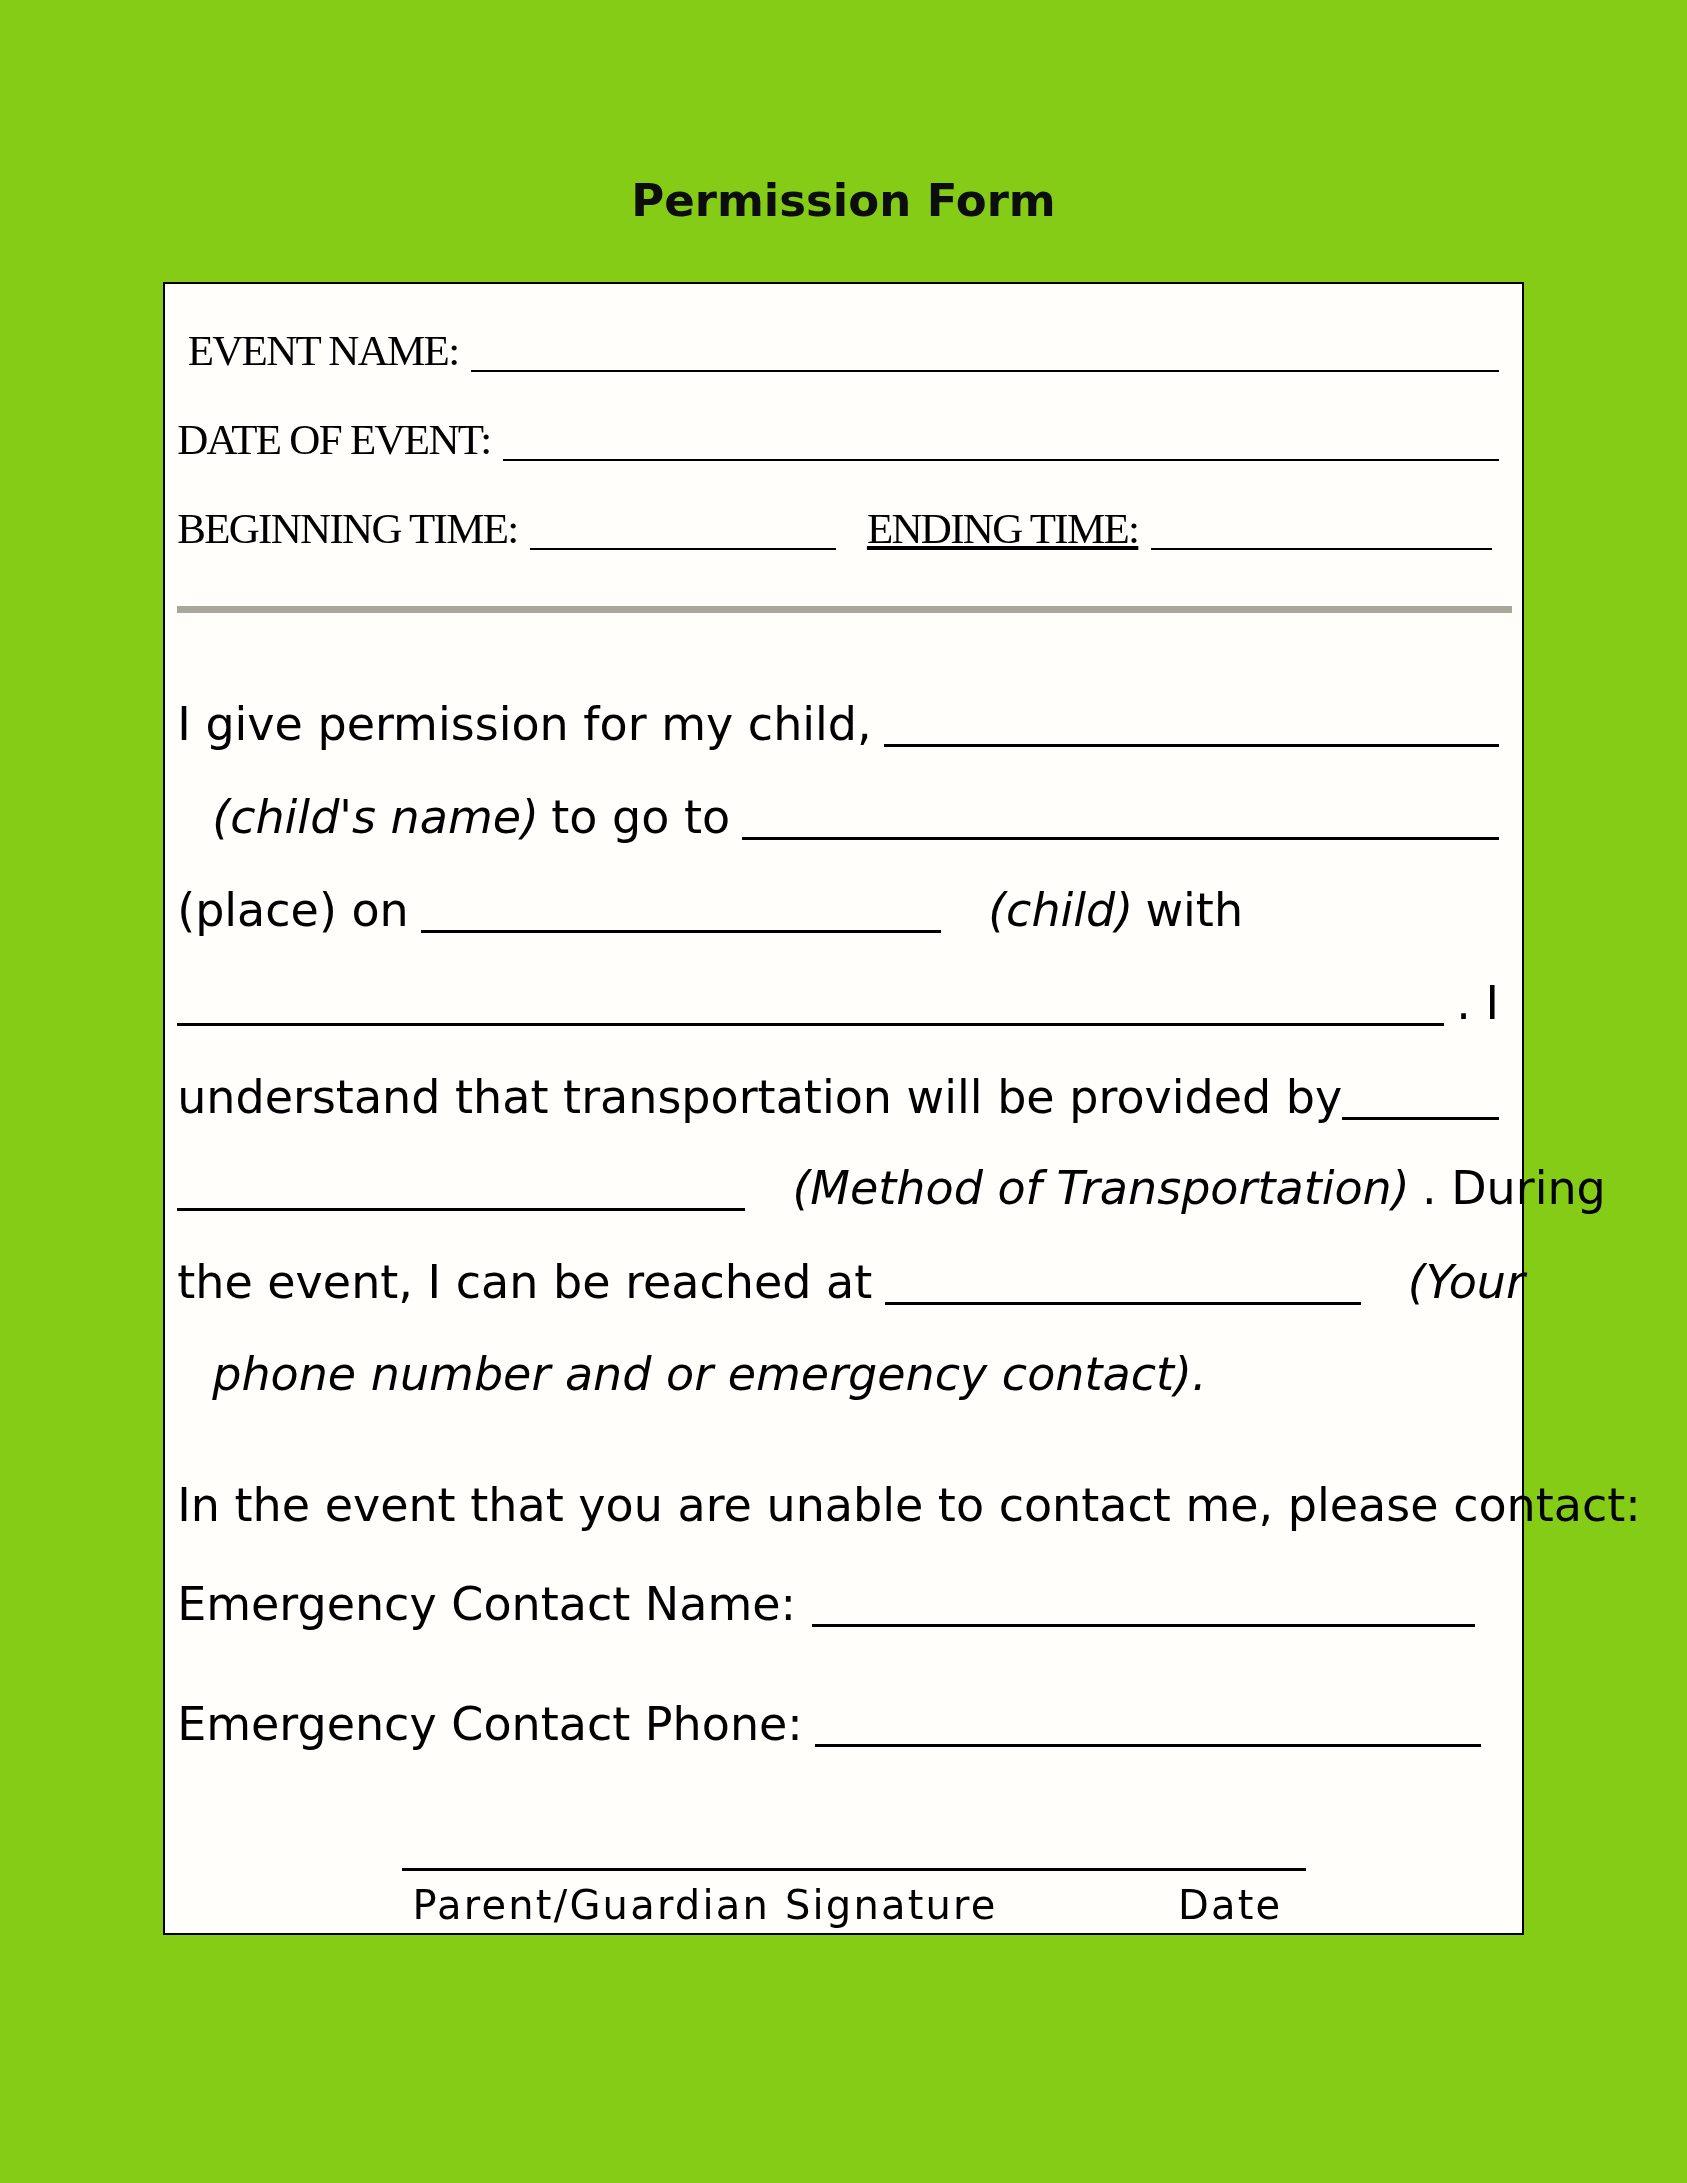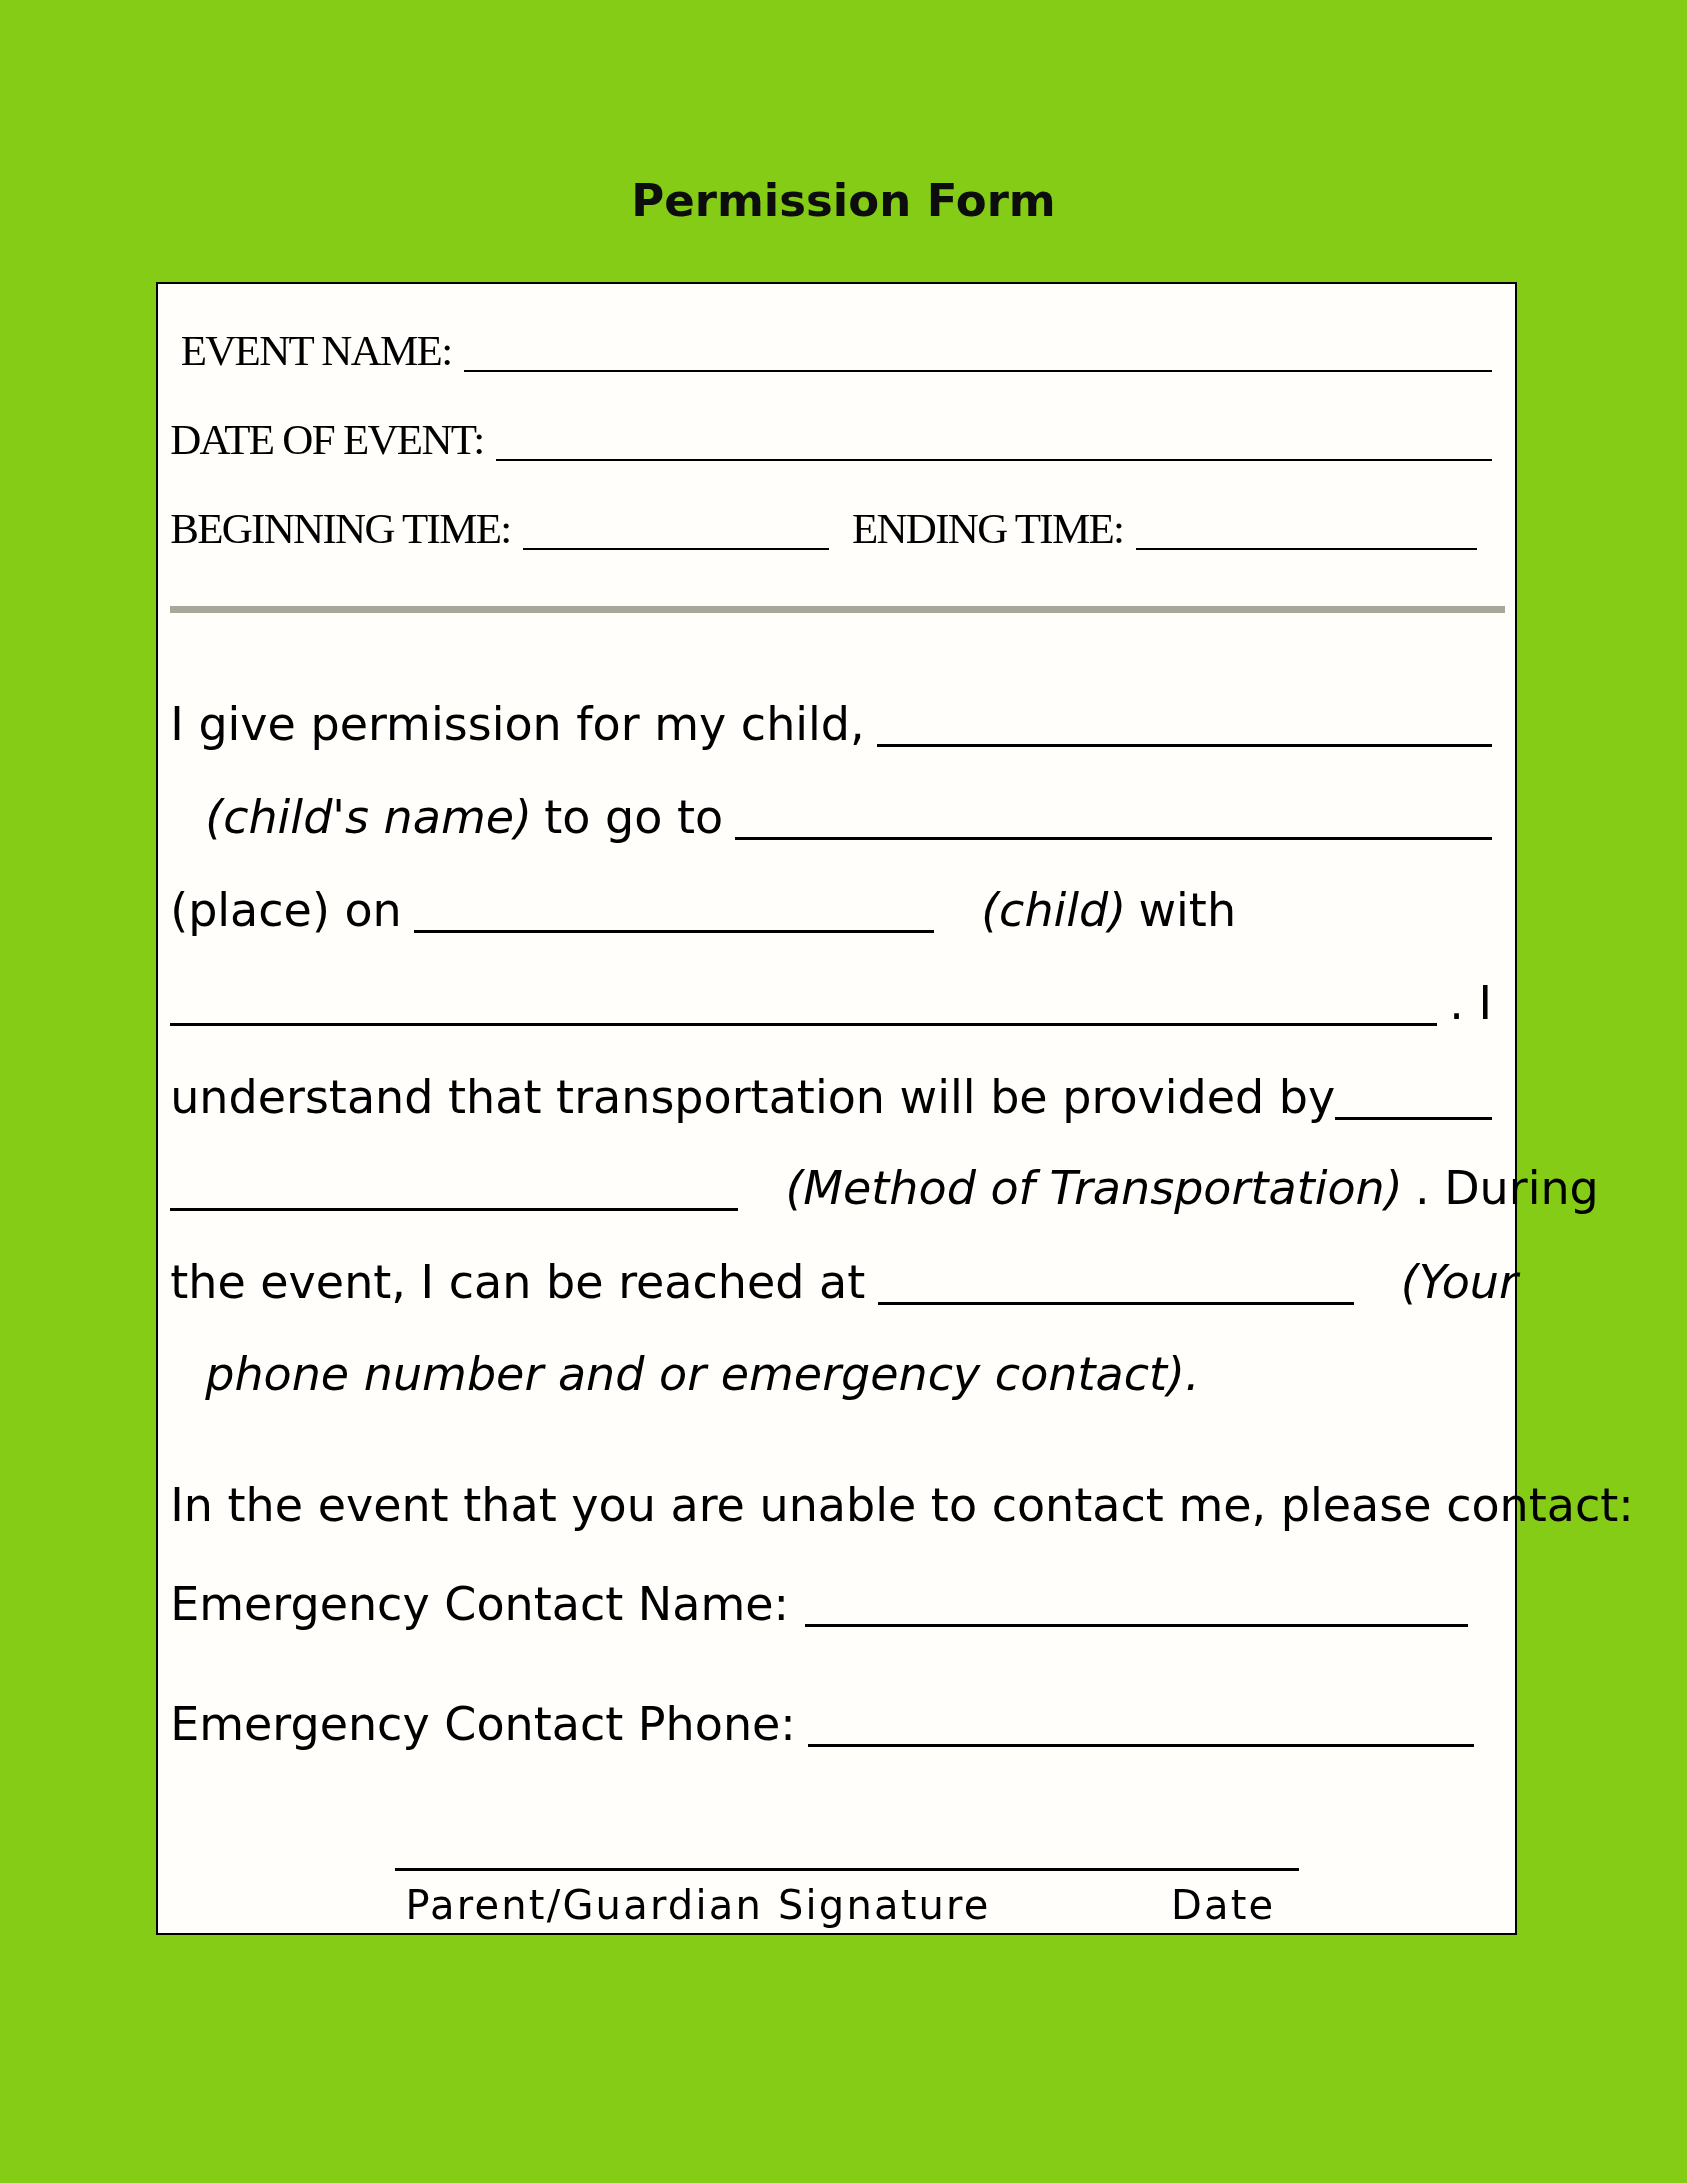--- a/index.html
+++ b/index.html
@@ -12,21 +12,21 @@
     color:#000000;
     overflow:hidden;
   }
   .title {
     position:absolute; top:178px; left:0; width:100%;
     text-align:center;
     font-size:45px; font-weight:bold; line-height:1;
     color:#0d0d0d;
   }
   .form-box {
-    position:absolute; left:156px; top:282px;
+    position:absolute; left:163px; top:282px;
     width:1361px; height:1653px;
     border:2.6px solid #000000;
     background:#fffefb;
   }
   
   .row {
     position:absolute; left:12.2px; right:23px;
     display:flex; align-items:baseline; column-gap:12.2px;
     font-size:46px; line-height:1; white-space:nowrap;
     color:#000000;
@@ -72,21 +72,21 @@
   .r-l7 { top:975px; }
   .r-l8 { top:1067px; }
   .r-l9 { top:1198px; }
   .r-l10 { top:1297px;gap:16px; }
   .r-l11 { top:1390px;margin-top:27px; }
   .w350 { flex:0 0 306px; }
   .w390 { flex:0 0 341px; }
   .w595 { flex:0 0 520px; }
   .w650 { flex:0 0 568px; }
   .w545 { flex:0 0 476px; }
-  .ml24 { margin-left:11px; }
+  .ml24 { margin-left:19px;text-decoration:underline; }
   .mr27 { margin-right:23.6px; }
   .mr21 { margin-right:18.3px; }
 </style>
 </head>
 <body>
 
 <div class="page">
 
   <div class="title">Permission Form</div>
 

